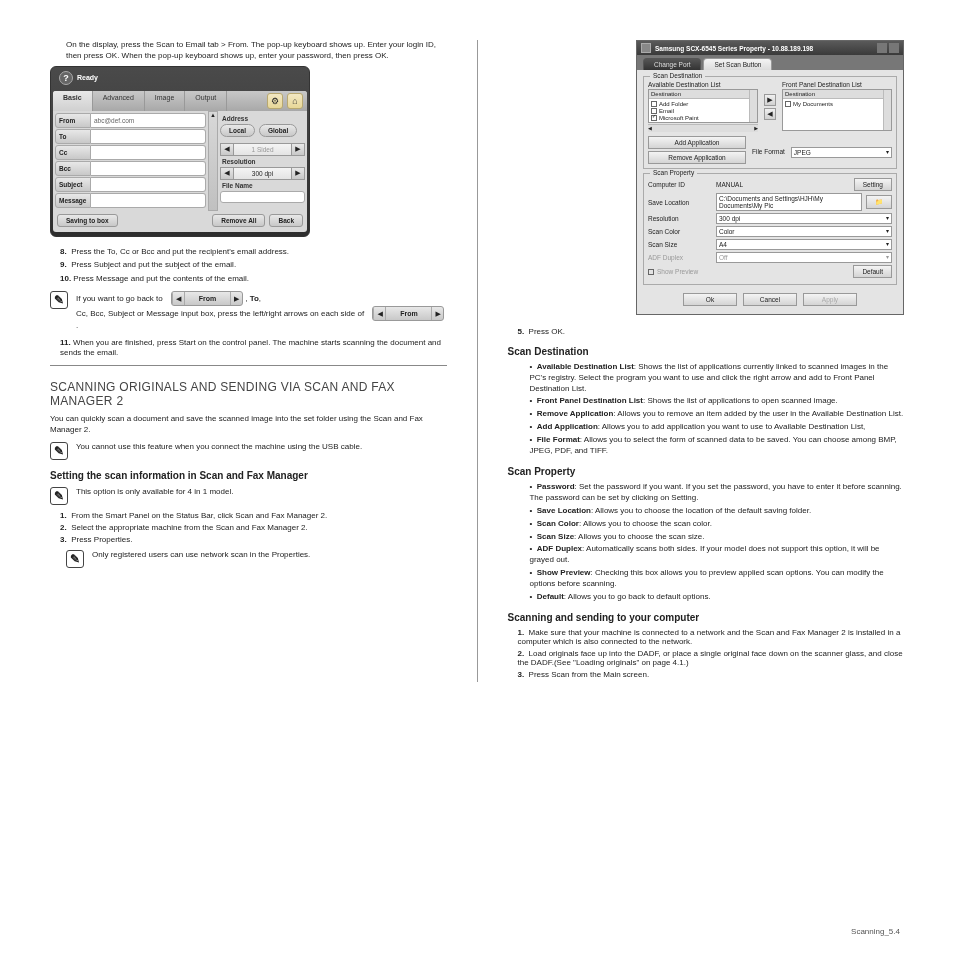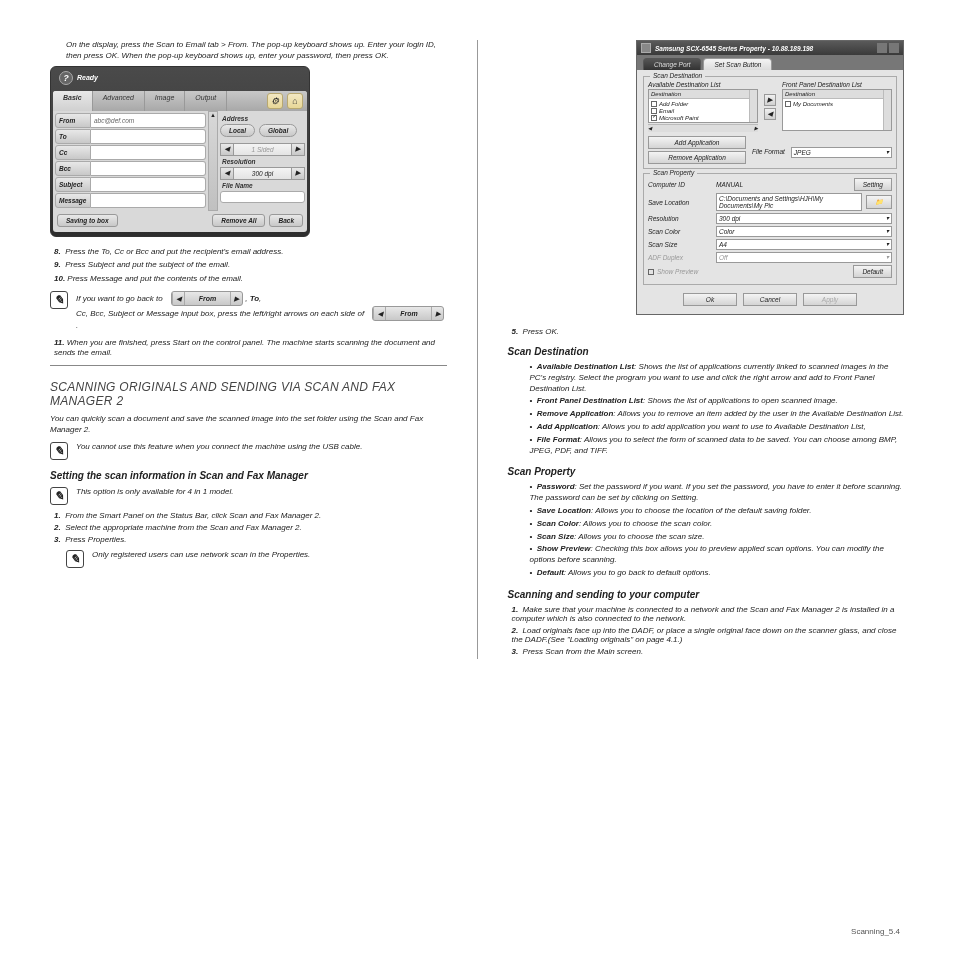--- a/index.html
+++ b/index.html
@@ -14,31 +14,30 @@
   }
 
   .page {
     display: flex;
     padding: 40px 50px 30px 50px;
     gap: 30px;
   }
   .col {
     width: 400px;
     position: relative;
-    font-style: italic;
   }
   .divider {
     width: 1px;
     background: #999;
     align-self: stretch;
   }
 
   .body-text { font-size: 8px; line-height: 1.35; margin-bottom: 4px; }
   .indent { margin-left: 16px; }
-  .num-list { margin-left: 4px; margin-bottom: 3px; }
+  .num-list { margin-left: 10px; margin-bottom: 3px; }
   .bullet { margin-left: 22px; font-size: 8px; line-height: 1.35; margin-bottom: 2px; }
   .section-head { font-size: 12px; font-weight: 500; letter-spacing: 0.3px; margin: 14px 0 6px 0; color: #444; text-transform: uppercase; }
   .sub-head { font-size: 10px; font-weight: bold; margin: 10px 0 5px 0; }
   .hr { border-top: 1px solid #888; margin: 6px 0 10px 0; }
 
   b { font-weight: bold; }
 
   .note-row { display: flex; gap: 8px; margin: 6px 0; }
   .note-icon {
     width: 18px; height: 18px; flex-shrink: 0;
@@ -459,20 +458,21 @@
     <div class="bullet">•&nbsp;&nbsp;<b>Front Panel Destination List</b><span>: Shows the list of applications to open scanned image.</span></div>
     <div class="bullet">•&nbsp;&nbsp;<b>Remove Application</b><span>: Allows you to remove an item added by the user in the Available Destination List.</span></div>
     <div class="bullet">•&nbsp;&nbsp;<b>Add Application</b><span>: Allows you to add application you want to use to Available Destination List,</span></div>
     <div class="bullet">•&nbsp;&nbsp;<b>File Format</b><span>: Allows you to select the form of scanned data to be saved. You can choose among BMP, JPEG, PDF, and TIFF.</span></div>
 
     <div class="sub-head">Scan Property</div>
     <div class="bullet">•&nbsp;&nbsp;<b>Password</b><span>: Set the password if you want. If you set the password, you have to enter it before scanning. The password can be set by clicking on Setting.</span></div>
     <div class="bullet">•&nbsp;&nbsp;<b>Save Location</b><span>: Allows you to choose the location of the default saving folder.</span></div>
     <div class="bullet">•&nbsp;&nbsp;<b>Scan Color</b><span>: Allows you to choose the scan color.</span></div>
     <div class="bullet">•&nbsp;&nbsp;<b>Scan Size</b><span>: Allows you to choose the scan size.</span></div>
+    <div class="bullet">•&nbsp;&nbsp;<b>ADF Duplex</b><span>: Automatically scans both sides. If your model does not support this option, it will be grayed out.</span></div>
     <div class="bullet">•&nbsp;&nbsp;<b>Show Preview</b><span>: Checking this box allows you to preview applied scan options. You can modify the options before scanning.</span></div>
     <div class="bullet">•&nbsp;&nbsp;<b>Default</b><span>: Allows you to go back to default options.</span></div>
 
     <div class="sub-head">Scanning and sending to your computer</div>
     <div class="num-list"><b>1.</b>&nbsp;&nbsp;<span>Make sure that your machine is connected to a network and the Scan and Fax Manager 2 is installed in a computer which is also connected to the network.</span></div>
     <div class="num-list"><b>2.</b>&nbsp;&nbsp;<span>Load originals face up into the DADF, or place a single original face down on the scanner glass, and close the DADF.(See "Loading originals" on page 4.1.)</span></div>
     <div class="num-list"><b>3.</b>&nbsp;&nbsp;<span>Press Scan from the Main screen.</span></div>
 
   </div>
 </div>

